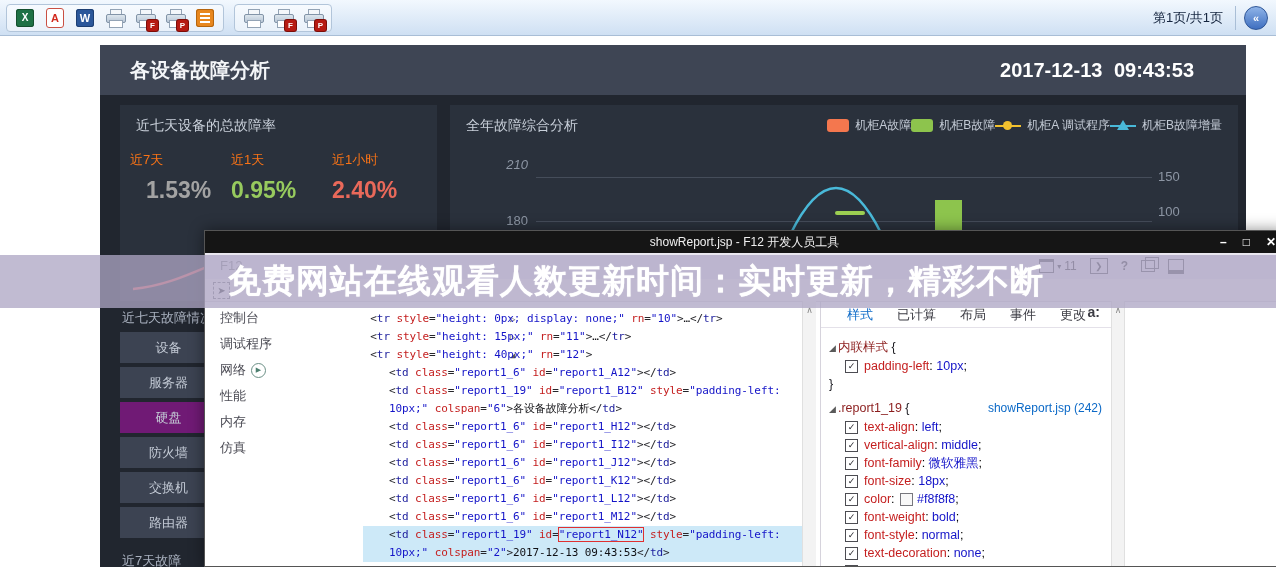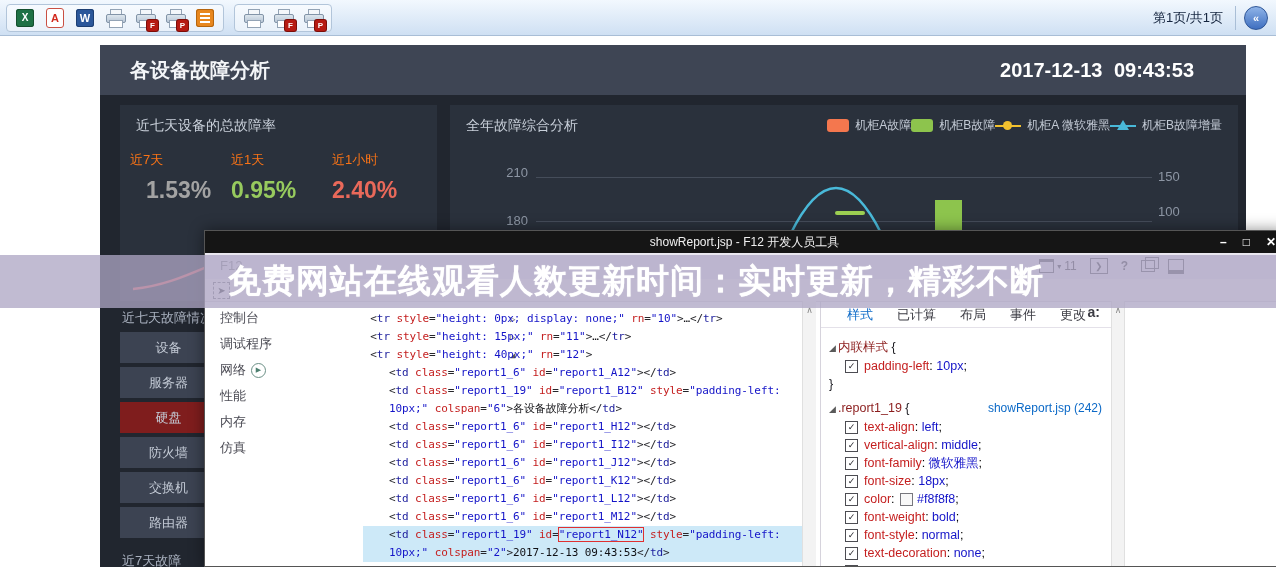--- a/index.html
+++ b/index.html
@@ -44,21 +44,21 @@
   .stats-row{position:absolute;left:10px;top:46px;display:flex;}
   .stat{width:101px;}
   .stat-label{font-size:13px;color:#f97316;margin-bottom:8px;}
   .stat-value{font-size:23px;font-weight:bold;}
   .sparkline{position:absolute;left:8px;top:122px;}
 
   .sidebar-title{position:absolute;left:22px;top:264px;font-size:13px;color:#a9b1bf;white-space:nowrap;}
   .sidebar{position:absolute;left:20px;top:287px;width:97px;}
   .side-item{height:31px;margin-bottom:4px;background:#3c4352;color:#c3cad5;font-size:13px;
     display:flex;align-items:center;justify-content:center;cursor:pointer;}
-  .side-item.selected{background:#7f1d1d;}
+  .side-item.selected{background:#701a75;}
   .bottom-title{position:absolute;left:22px;top:507px;font-size:13px;color:#a9b1bf;white-space:nowrap;}
 
   .chart-panel{left:350px;top:60px;width:788px;height:433px;}
   .legend{position:absolute;right:16px;top:12px;display:flex;align-items:center;}
   .legend-item{display:flex;align-items:center;gap:6px;font-size:12px;color:#c3cad5;cursor:pointer;}
   .lg-rect{width:22px;height:13px;border-radius:3px;}
   .lg-line{position:relative;width:26px;height:13px;}
   .lg-line .ln{position:absolute;left:0;top:6px;width:26px;height:2px;}
   .lg-line .dot{position:absolute;left:8px;top:2px;width:9px;height:9px;border-radius:50%;}
   .lg-line .tri{position:absolute;left:7px;top:1px;width:0;height:0;border-left:6px solid transparent;border-right:6px solid transparent;border-bottom:10px solid;}
@@ -259,21 +259,21 @@
           </div>
           <div class="legend-item">
             <span class="lg-rect" style="background: rgb(141, 196, 77);"></span>
             <span>机柜B故障</span>
           </div>
           <div class="legend-item">
             <span class="lg-line">
               <span class="ln" style="background: rgb(242, 193, 46);"></span>
               <span class="dot" style="background: rgb(242, 193, 46);"></span>
             </span>
-            <span>机柜A 微软雅黑</span>
+            <span>机柜A 调试程序</span>
           </div>
           <div class="legend-item">
             <span class="lg-line">
               <span class="ln" style="background: rgb(73, 185, 217);"></span>
               <span class="tri" style="border-bottom-color: rgb(73, 185, 217);"></span>
             </span>
             <span>机柜B故障增量</span>
           </div>
         </div>
 
@@ -289,21 +289,21 @@
       <div class="chart-lime"></div>
 
       <div class="seg dashed" style="top:245px;"></div>
       <div class="seg" style="top:285px;"></div>
       <div class="seg dashed" style="top:312px;"></div>
       <div class="seg" style="top:333px;"></div>
       <div class="seg green" style="top:371px;"></div>
       <div class="x-unit">月</div>
       <div class="toolbox-icon" style="top:222px;">↻</div>
       <div class="toolbox-icon" style="top:246px;border-bottom:2px solid #6b7584;padding-bottom:1px;">↓</div>
-    <div class="tick left" style="left: 38px; top: 60px;">210</div>
+    <div class="tick left" style="left: 38px; top: 52px; font-style: italic;">210</div>
         <div class="tick left" style="left: 38px; top: 108px;">180</div>
         <div class="tick" style="left: 708px; top: 64px;">150</div>
         <div class="tick" style="left: 708px; top: 99px;">100</div>
         <div class="tick" style="left: 708px; top: 167px;">0</div>
         <div class="tick" style="left: 708px; top: 240px;">-100</div>
         <div class="tick" style="left: 708px; top: 307px;">-200</div>
         <div class="tick" style="left: 708px; top: 374px;">-300</div>
       </div>
 
     <div class="panel bottom-right-panel"></div>

